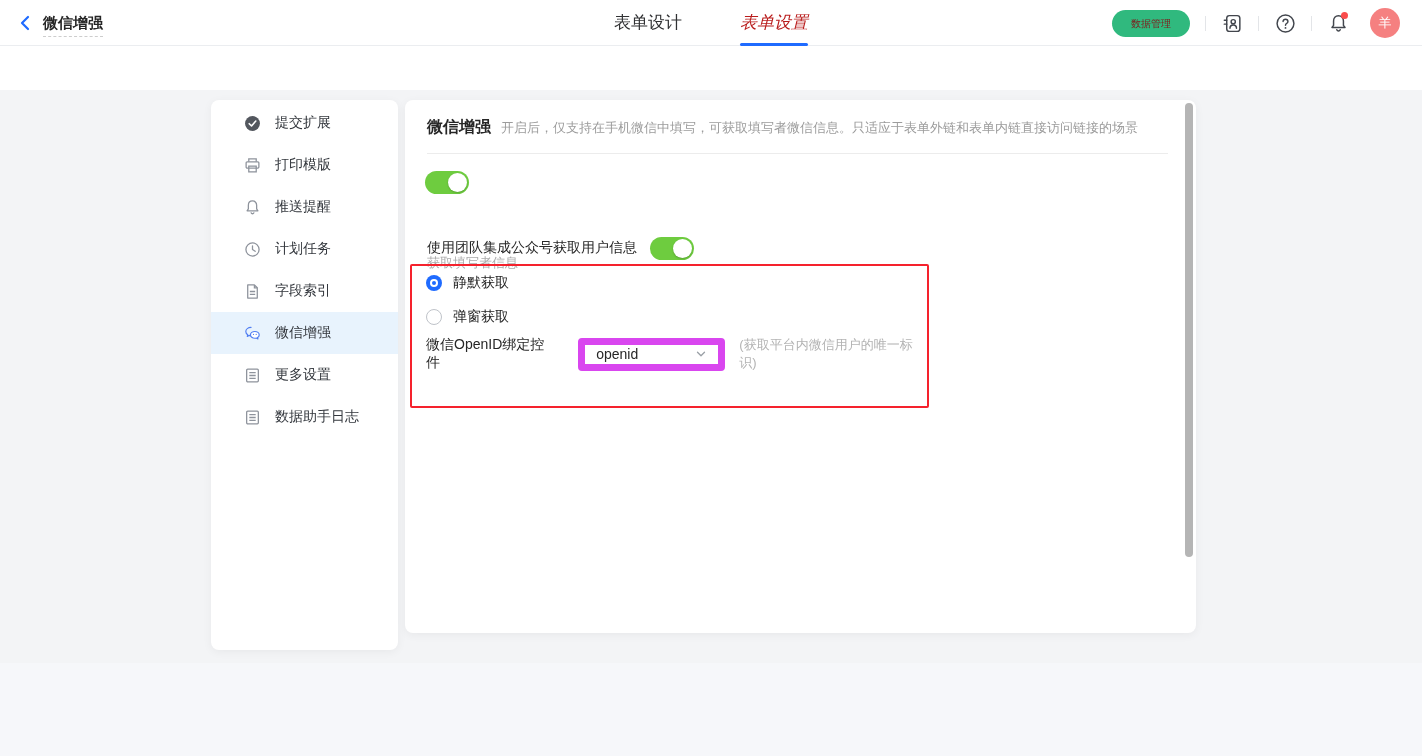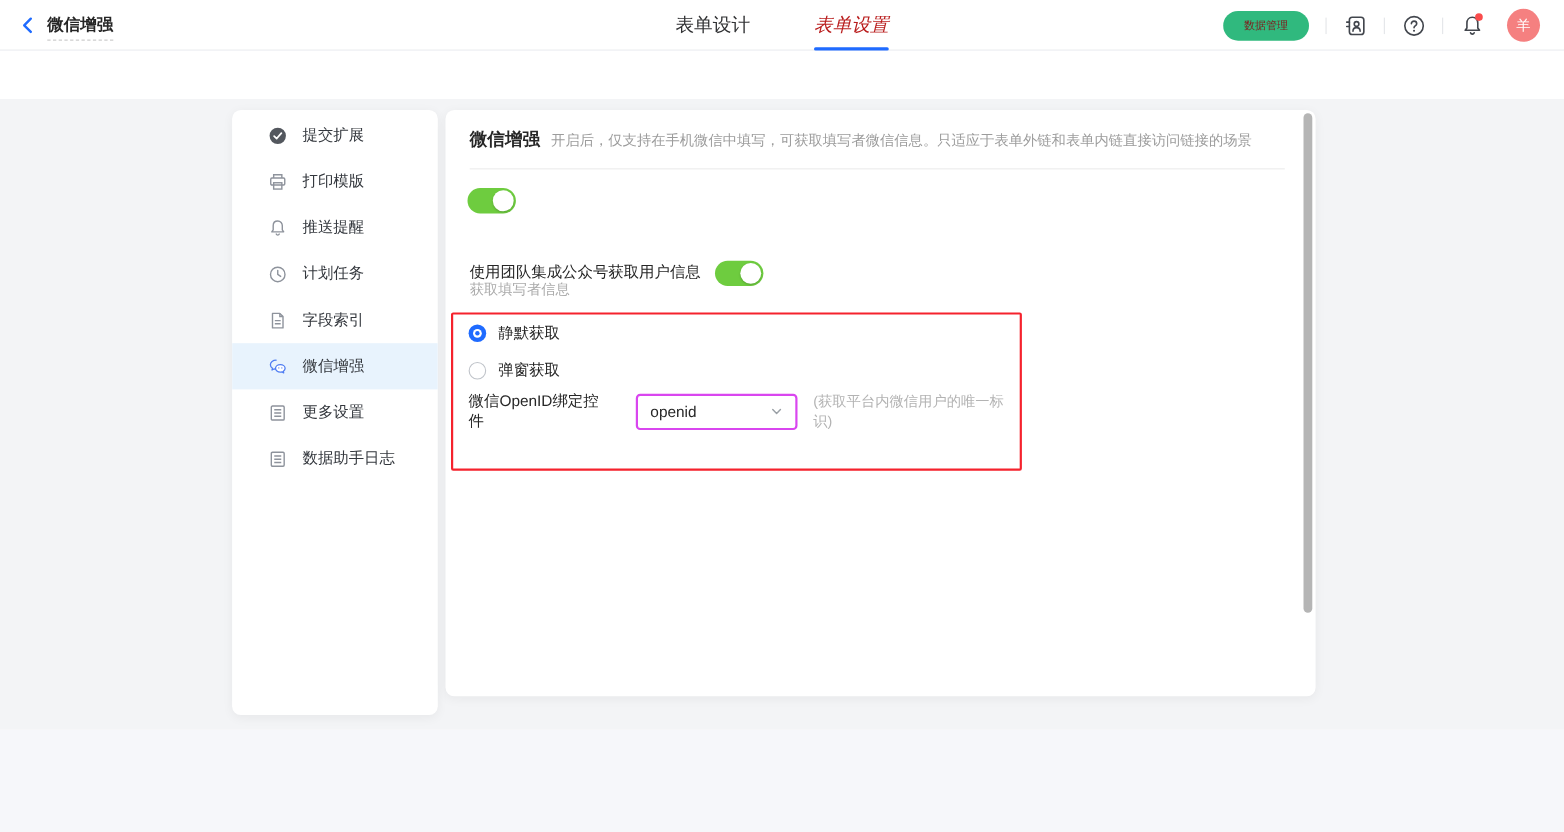--- a/index.html
+++ b/index.html
@@ -55,36 +55,36 @@
 
   .toggle { width:44px; height:23px; border-radius:12px; background:#6ecc3f; position:relative;
             cursor:pointer; flex:none; }
   .toggle .knob { position:absolute; top:2px; right:2px; width:19px; height:19px; border-radius:50%;
                   background:#fff; box-shadow:0 1px 2px rgba(0,0,0,.2); }
   .toggle-master { position:absolute; left:20px; top:71px; }
   .oa-row { position:absolute; left:22px; top:117px; display:flex; align-items:center; gap:13px; height:30px;margin-top:16px; }
   .oa-label { font-size:14px; color:#262626; }
   .gray-label { position:absolute; left:22px; top:154px; font-size:13px; color:#ababab; }
 
-  .red-box { position:absolute; left:5px; top:184px; width:519px; height:144px;
+  .red-box { position:absolute; left:5px; top:164px; width:519px; height:144px;
              border:2px solid #f5222d; border-radius:2px; }
   .radio-row { position:absolute; left:14px; display:flex; align-items:center; gap:11px; height:28px; cursor:pointer; }
   .radio-row.r1 { top:3px; }
   .radio-row.r2 { top:37px; }
   .radio-label { font-size:14px; color:#262626; }
   .radio-on { width:16px; height:16px; border-radius:50%; background:#1f6bff; position:relative; flex:none; }
   .radio-on::before { content:""; position:absolute; left:4px; top:4px; width:8px; height:8px;
                       border-radius:50%; background:#fff; }
   .radio-on::after { content:""; position:absolute; left:6px; top:6px; width:4px; height:4px;
                      border-radius:50%; background:#1f6bff; }
   .radio-off { width:16px; height:16px; border-radius:50%; background:#fff; border:1px solid #bfc3c9; flex:none; }
 
   .openid-row { position:absolute; left:14px; top:71px; display:flex; align-items:center; height:34px; }
   .openid-label { font-size:14px; color:#262626; }
-  .select { width:149px; height:33px; margin-left:22px; border:2px solid #d946ef; border-radius:4px;
+  .select { width:149px; height:33px; margin-left:22px; border:7px solid #d946ef; border-radius:4px;
             background:#fff; display:flex; align-items:center; justify-content:space-between;
             padding:0 11px; cursor:pointer; }
   .select-value { font-size:14px; color:#262626; }
   .openid-hint { font-size:13px; color:#b3b3b3; margin-left:14px; }
 
   .scroll-thumb { position:absolute; right:3px; top:3px; width:8px; height:454px; background:#b5b5b5;
                   border-radius:4px; cursor:pointer; }
 </style>
 </head>
 <body>

